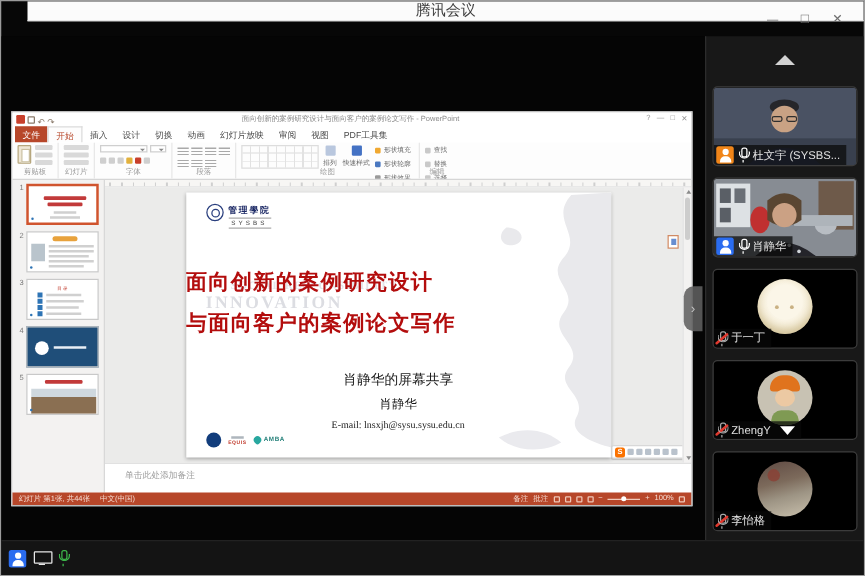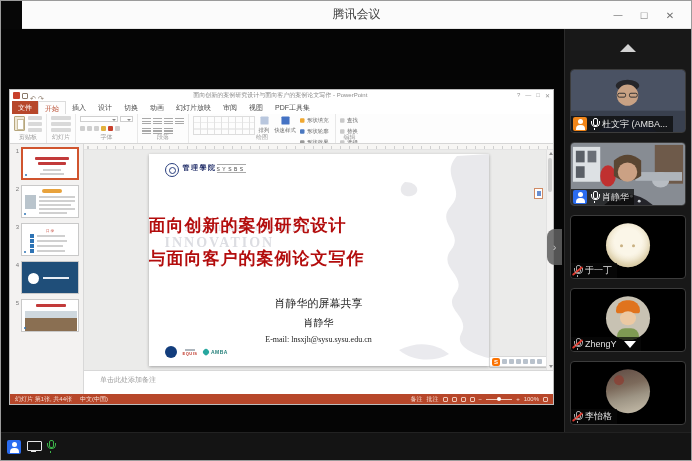--- a/index.html
+++ b/index.html
@@ -1,21 +1,21 @@
 <!DOCTYPE html>
 <html><head>
 <meta charset="utf-8">
 <style>
   html,body{margin:0;padding:0;background:#ddd;}
   *{box-sizing:border-box;}
   .app{position:relative;width:692px;height:461px;background:#070707;border:1px solid #9b9b9b;
        font-family:"Liberation Sans","DejaVu Sans",sans-serif;overflow:hidden;}
 
   
-  .titlebar{position:absolute;top:0;left:0;right:0;height:28px;background:#fbfbfb;border-bottom:1px solid #e6e6e6;
+  .titlebar{position:absolute;top:0;left:0;right:0;height:16px;background:#fbfbfb;border-bottom:1px solid #e6e6e6;
             display:flex;align-items:center;justify-content:center;margin-left:21px;}
   .tm-title{font-size:12px;color:#3e3e3e;}
   .win-controls{position:absolute;right:8px;top:0;height:28px;display:flex;align-items:center;}
   .wbtn{width:26px;height:28px;display:flex;align-items:center;justify-content:center;color:#6f6f6f;font-size:11px;}
   .wbtn.min::before{content:"—";font-size:9px;}
   .wbtn.max::before{content:"□";font-size:11px;}
   .wbtn.close::before{content:"✕";font-size:10px;}
 
   .content{position:absolute;top:28px;left:0;right:0;bottom:28px;display:flex;}
   .main{position:relative;flex:1;background:#050505;}
@@ -171,21 +171,21 @@
              color:#f6ddd3;font-size:6px;white-space:nowrap;}
   .statusbar .right{margin-left:auto;display:flex;align-items:center;gap:4px;}
   .vic{width:5px;height:5px;border:1px solid #f0c8b8;border-radius:1px;}
   .zoomline{position:relative;width:26px;height:1px;background:#f0c8b8;}
   .zoomline::after{content:"";position:absolute;left:11px;top:-2px;width:4px;height:4px;border-radius:50%;background:#fff;}
 
   
   .slogo{position:absolute;left:16px;top:9px;display:flex;gap:4px;align-items:flex-start;z-index:3;}
   .emblem{width:14px;height:14px;border-radius:50%;border:1.5px solid #2a3f7e;position:relative;}
   .emblem::before{content:"";position:absolute;left:3px;top:3px;width:5px;height:5px;border-radius:50%;border:1px solid #2a3f7e;}
-  .slogo .txt{display:flex;}
+  .slogo .txt{display:flex;flex-direction:column;}
   .lg1{font-family:"Liberation Serif",serif;font-size:7px;font-weight:bold;color:#1d2a66;letter-spacing:1.5px;}
   .lg2{font-size:5px;color:#444;letter-spacing:2.5px;border-top:1px solid #aaa;border-bottom:1px solid #aaa;padding:0.5px 0;margin-top:1px;text-align:center;}
   .wm{position:absolute;font-family:"Liberation Serif",serif;font-weight:bold;z-index:1;}
   .wm1{left:10px;top:52px;font-size:15px;letter-spacing:2px;color:#dadbe0;}
   .wm2{left:36px;top:69px;font-size:9px;letter-spacing:1px;color:#e2e3e8;}
   .wm3{left:16px;top:81px;font-size:14px;letter-spacing:2px;color:#dcdde2;}
   .dragon{position:absolute;right:0;top:0;z-index:0;}
   .stitle{position:absolute;left:0;width:100%;text-align:left;font-weight:bold;color:#b30d0d;font-size:17px;letter-spacing:1px;z-index:2;}
   .t1{top:60px;} .t2{top:93px;}
   .sorg{position:absolute;left:0;width:100%;text-align:center;z-index:2;color:#1a1a1a;}
@@ -495,21 +495,21 @@
             <circle cx="58" cy="26" r="11" fill="#c9a284"></circle>
             <rect x="48" y="24" width="8" height="4" rx="1.5" fill="none" stroke="#2f2f2f" stroke-width="1"></rect>
             <rect x="60" y="24" width="8" height="4" rx="1.5" fill="none" stroke="#2f2f2f" stroke-width="1"></rect>
             <path d="M28,64 Q58,36 88,64 Z" fill="#3b4566"></path>
           </svg>
           <div class="plabel">
             <span class="badge orange"></span>
             <span class="mic">
                 <i></i>
               </span>
-            <span class="pname">杜文宇 (AMBA...</span>
+            <span class="pname">杜文宇 (SYSBS...</span>
           </div>
         </div>
 
         <div class="tile">
           <svg viewBox="0 0 117 64" preserveAspectRatio="none">
             <rect width="117" height="64" fill="#878c93"></rect>
             <rect x="2" y="4" width="28" height="36" fill="#dde1e4"></rect>
             <rect x="5" y="8" width="9" height="12" fill="#5a5f66"></rect>
             <rect x="17" y="8" width="9" height="12" fill="#6a6f76"></rect>
             <rect x="5" y="24" width="9" height="12" fill="#5a5f66"></rect>

